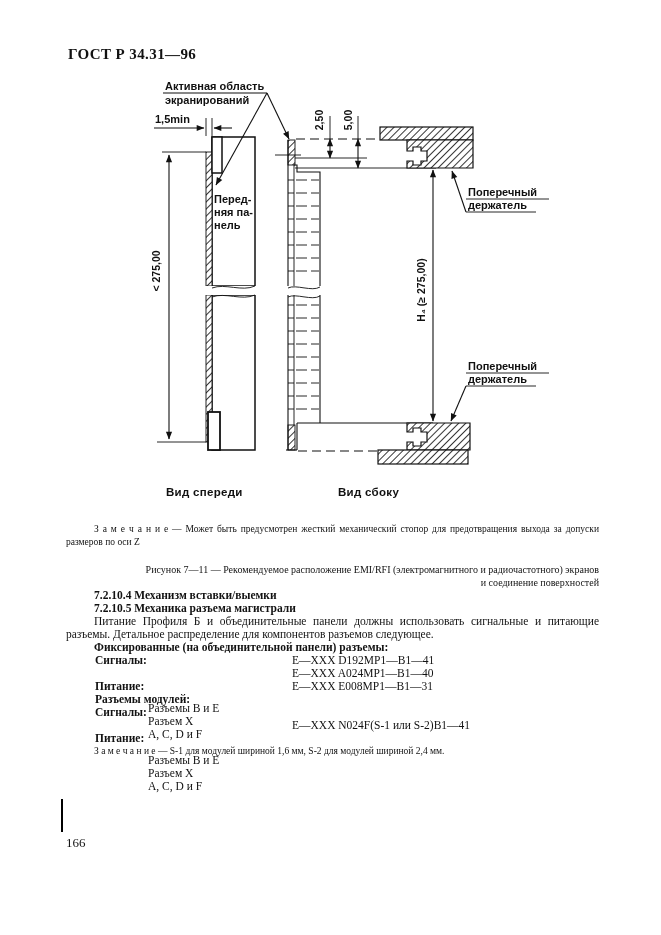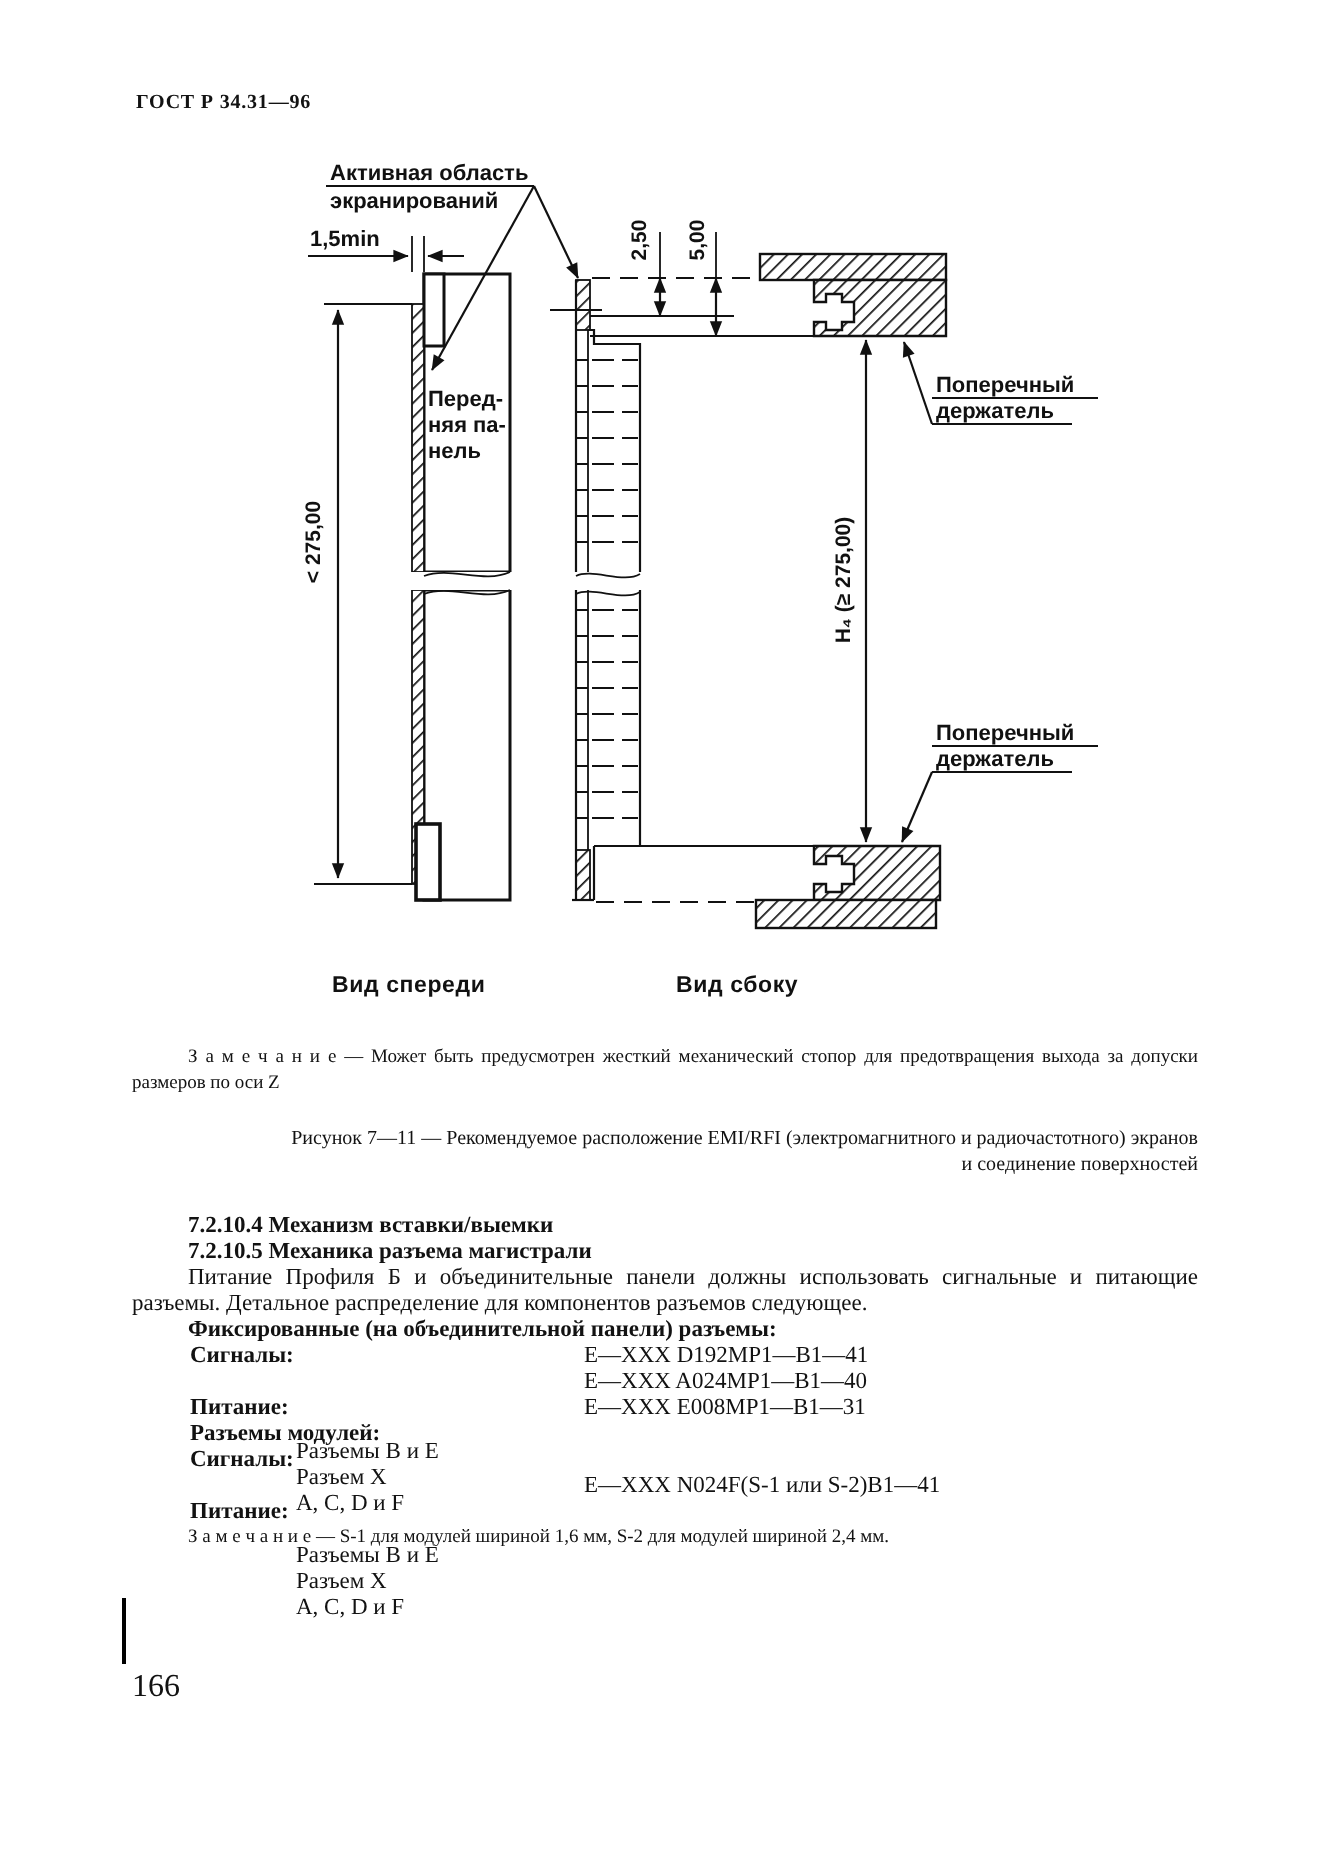--- a/index.html
+++ b/index.html
@@ -1,46 +1,46 @@
 <!DOCTYPE html>
 <html><head>
 <meta charset="utf-8">
 <style>
   html,body { margin:0; padding:0; }
   body {
     width:661px; height:935px; background:#ffffff; position:relative;
     font-family:"Liberation Serif", serif; color:#121212; overflow:hidden;
   }
-  .std-header { position:absolute; left:68px; top:46px; font-weight:bold; font-size:10px; letter-spacing:.4px; }
+  .std-header { position:absolute; left:68px; top:46px; font-weight:bold; font-size:15px; letter-spacing:.4px; }
   svg.fig { position:absolute; left:0; top:68px; }
   .fig-b { font-family:"Liberation Sans","DejaVu Sans",sans-serif; font-weight:bold; fill:#111; }
   .lbl  { font-size:11px; }
   .dim  { font-size:10.5px; }
   .view { font-size:11.5px; letter-spacing:.3px; }
   .ln   { stroke:#111; stroke-width:1.1; fill:none; }
   .thin { stroke:#111; stroke-width:0.9; fill:none; }
   .out  { stroke:#111; stroke-width:1.5; fill:#ffffff; }
   .hat  { stroke:#111; stroke-width:1.2; fill:url(#hatch); }
   .hat2 { stroke:#111; stroke-width:0.9; fill:url(#hatch); }
   .dash { stroke:#111; stroke-width:1.1; fill:none; stroke-dasharray:9 5; }
   .era  { fill:#ffffff; stroke:none; }
 
   .textcol { position:absolute; left:66px; top:523px; width:533px; font-size:11.5px; line-height:13px; }
   .note  { font-size:9.5px; }
   .ind   { text-indent:28px; }
   .jlast { text-align:justify; text-align-last:justify; }
   .center{ text-align:right; }
   .cap   { font-size:10px; margin-top:14px; }
-  .mt18  { margin-top:18px; }
+  .mt18  { margin-top:0; }
   .b     { font-weight:bold; }
   .tbl-row { position:relative; height:13px; }
   .g  { position:absolute; left:29px; font-weight:bold; white-space:nowrap; }
   .it { position:absolute; left:82px; white-space:nowrap;margin-top:48px; }
   .cd { position:absolute; left:226px; white-space:nowrap; }
-  .pageno { position:absolute; left:66px; top:835px; font-size:16px; }
+  .pageno { position:absolute; left:66px; top:835px; font-size:13px; }
   .changebar { position:absolute; left:61px; top:799px; width:2px; height:33px; background:#000; }
 </style>
 </head>
 <body>
 
 <div class="std-header">ГОСТ Р 34.31—96</div>
 
 <svg class="fig" width="661" height="445" viewBox="0 0 661 445">
   <defs>
     <pattern id="hatch" width="5" height="5" patternUnits="userSpaceOnUse" patternTransform="rotate(45)">

